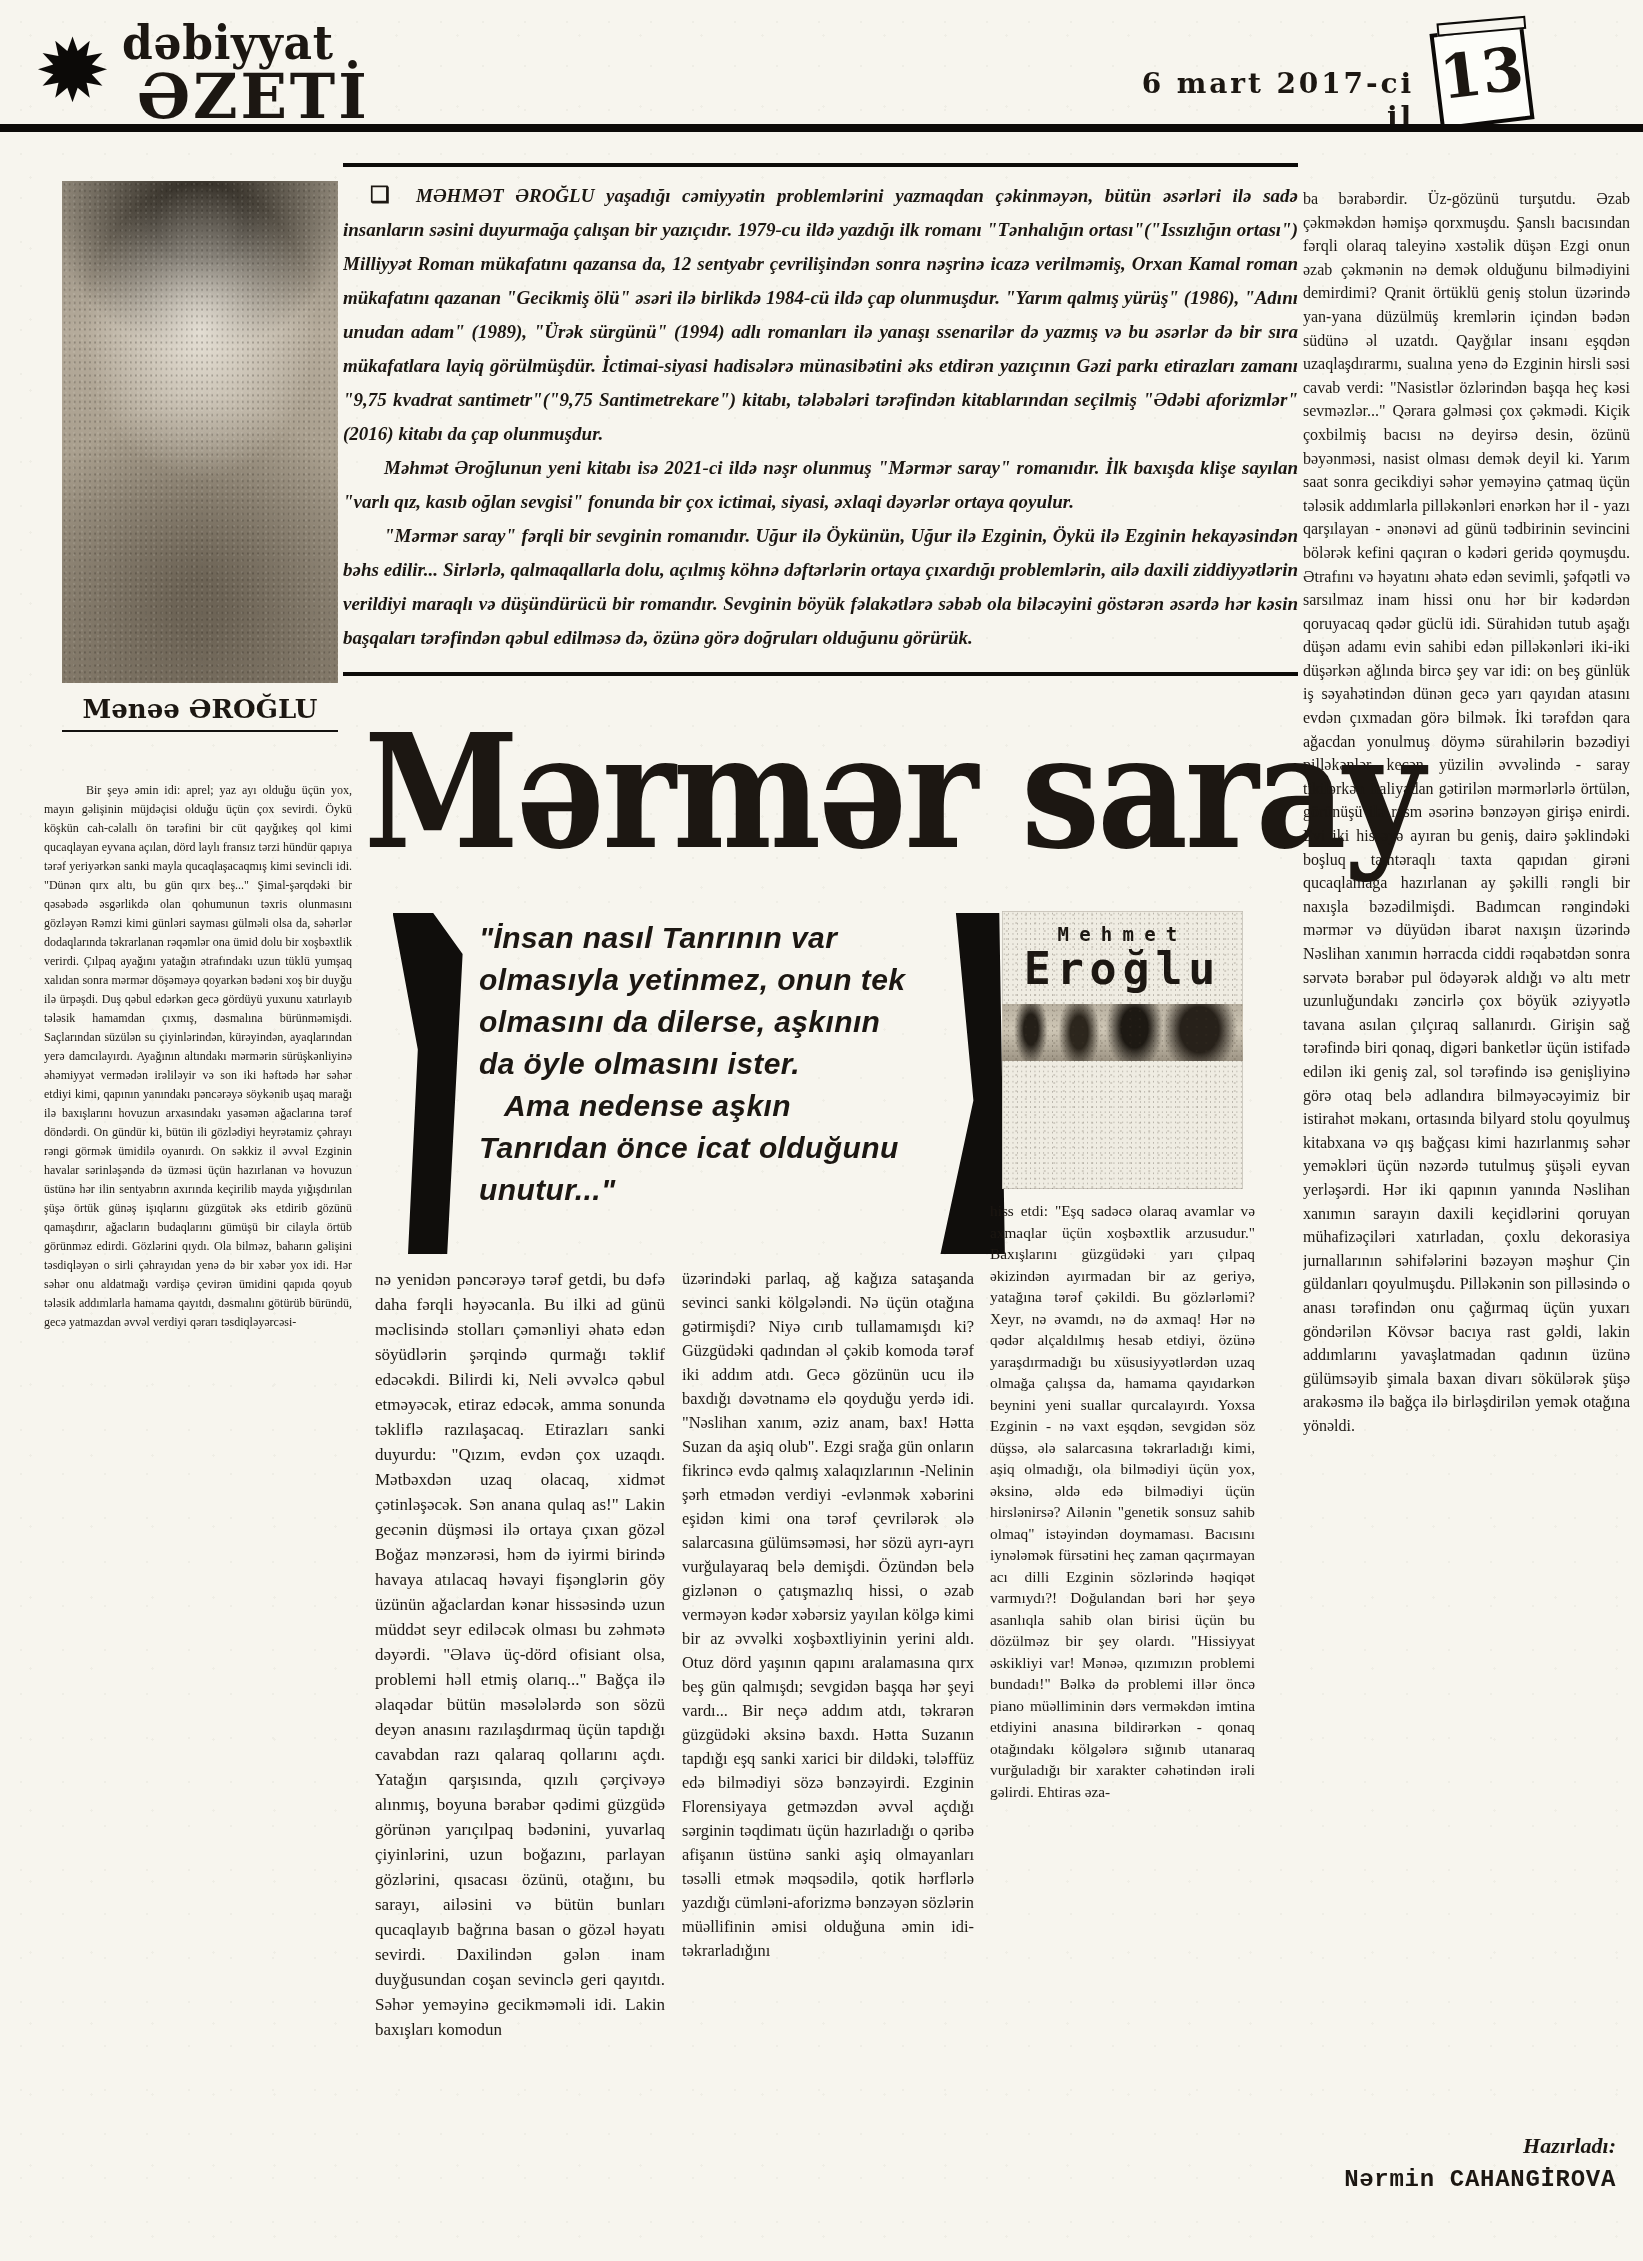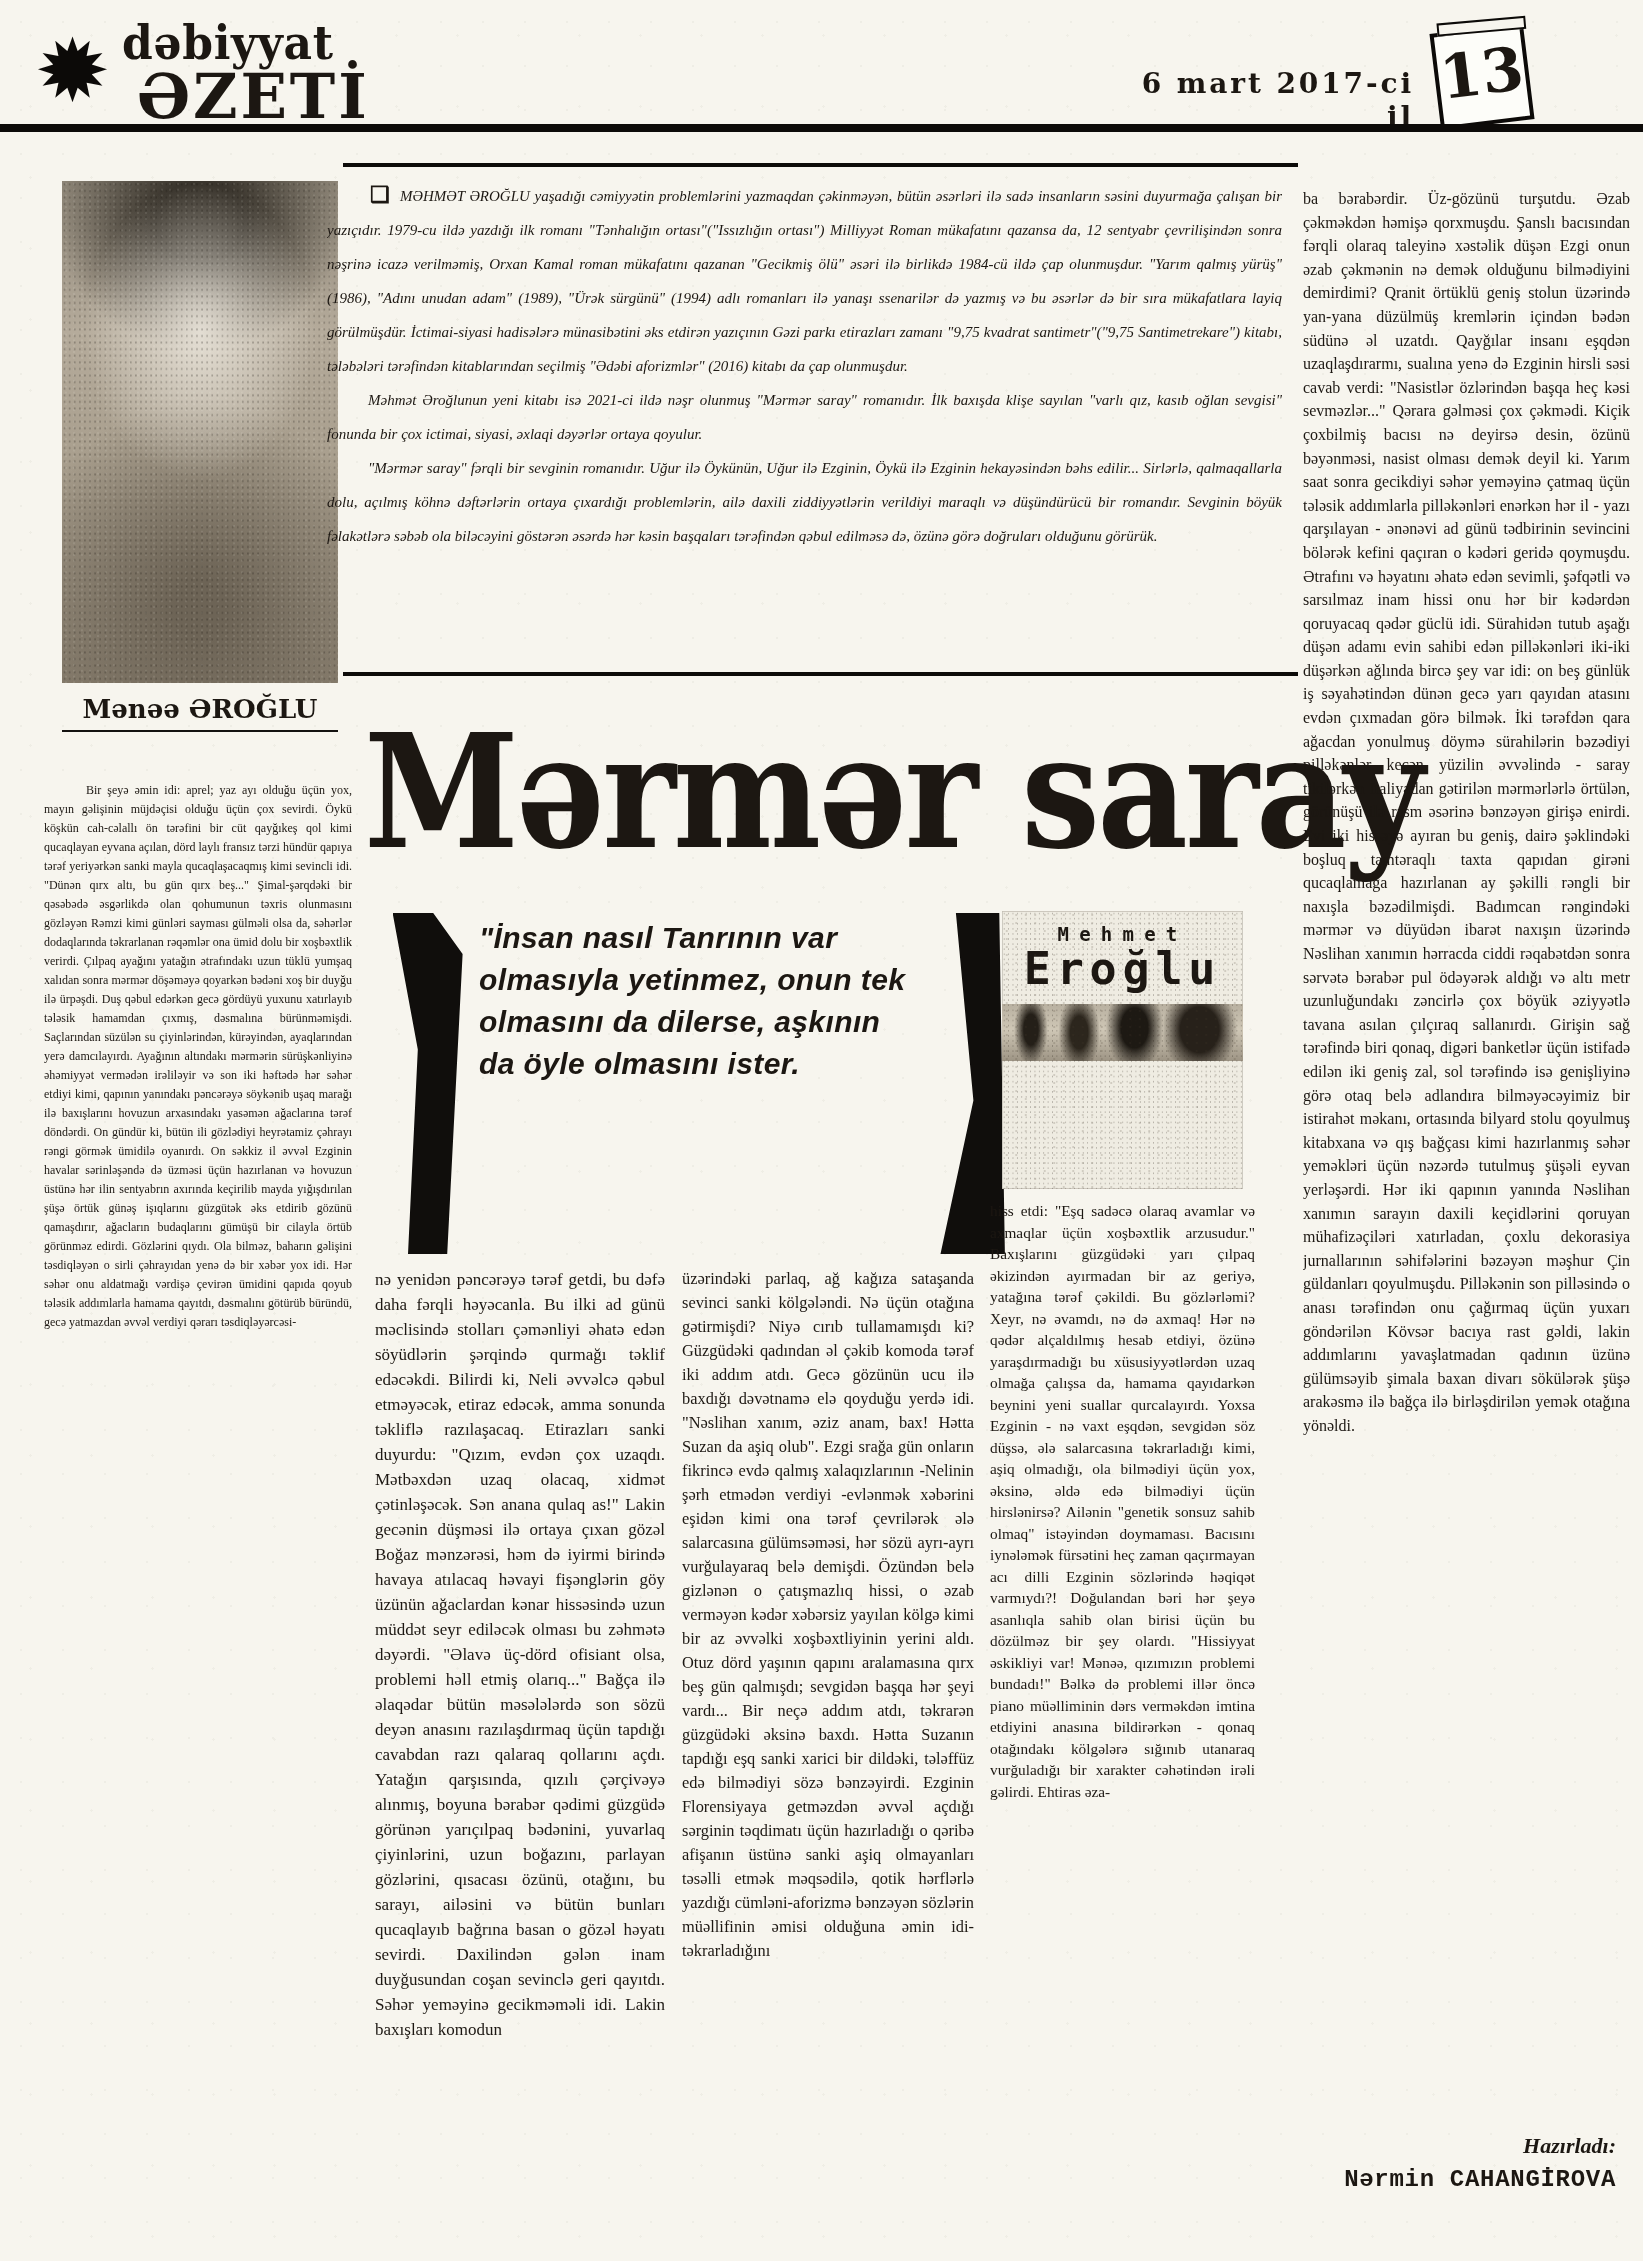--- a/index.html
+++ b/index.html
@@ -39,22 +39,22 @@
        radial-gradient(ellipse 90% 55% at 50% 85%,#6d6456 10%,rgba(109,100,86,0) 75%),
        linear-gradient(180deg,#8d8577 0%,#b5ab9b 30%,#a99f8e 55%,#897f6f 100%);}
   #photo:after{content:"";position:absolute;inset:0;
        background-image:radial-gradient(rgba(20,15,10,.25) 0.7px,transparent 1px),
                         radial-gradient(rgba(250,248,240,.3) 0.7px,transparent 0.9px);
        background-size:5.1px 6.6px,8px 5.8px;}
   #photo-caption{left:62px;top:694px;width:276px;text-align:center;font-size:26px;font-weight:bold;
        font-family:"DejaVu Serif",serif;border-bottom:2.9px solid #141210;padding-bottom:5.8px;}
 
   
-  #intro{left:327px;top:179px;width:955px;height:487px;overflow:hidden;
-         font-size:15px;line-height:34px;font-weight:normal;font-style:italic;text-align:justify;}
+  #intro{left:343px;top:179px;width:955px;height:487px;overflow:hidden;
+         font-size:19px;line-height:34px;font-weight:bold;font-style:italic;text-align:justify;}
   #intro p{margin:0;}
   #intro p.p0{text-indent:73px;}
   #intro p.pn{text-indent:41px;}
   #intro-bullet{left:370px;top:182px;font-size:22px;font-weight:bold;}
 
   
   #headline{left:364px;top:682px;width:1086px;height:219px;font-family:"DejaVu Serif",serif;
             font-size:140px;font-weight:bold;letter-spacing:-2.9px;white-space:nowrap;
             transform:scaleY(1.12);transform-origin:top left;line-height:197px;}
 
@@ -132,20 +132,21 @@
     </div>
   <div id="rule-intro-b" class="abs rule"></div>
 
   <div id="headline" class="abs">Mərmər saray</div>
 
   <div id="quote" class="abs">
     <div id="wedge-l" class="wedge"></div>
     <div id="wedge-r" class="wedge"></div>
     <div id="quote-text">
         <p class="p0">"İnsan nasıl Tanrının var olmasıyla yetinmez, onun tek olmasını da dilerse, aşkının da öyle olmasını ister.</p>
+        <p class="pn">Ama nedense aşkın Tanrıdan önce icat olduğunu unutur..."</p>
       </div>
   </div>
 
   <div id="cover" class="abs">
     <div class="a1">Mehmet</div>
     <div class="a2">Eroğlu</div>
     <div class="band"></div>
   </div>
 
   <div id="col-left" class="abs bodycol">

